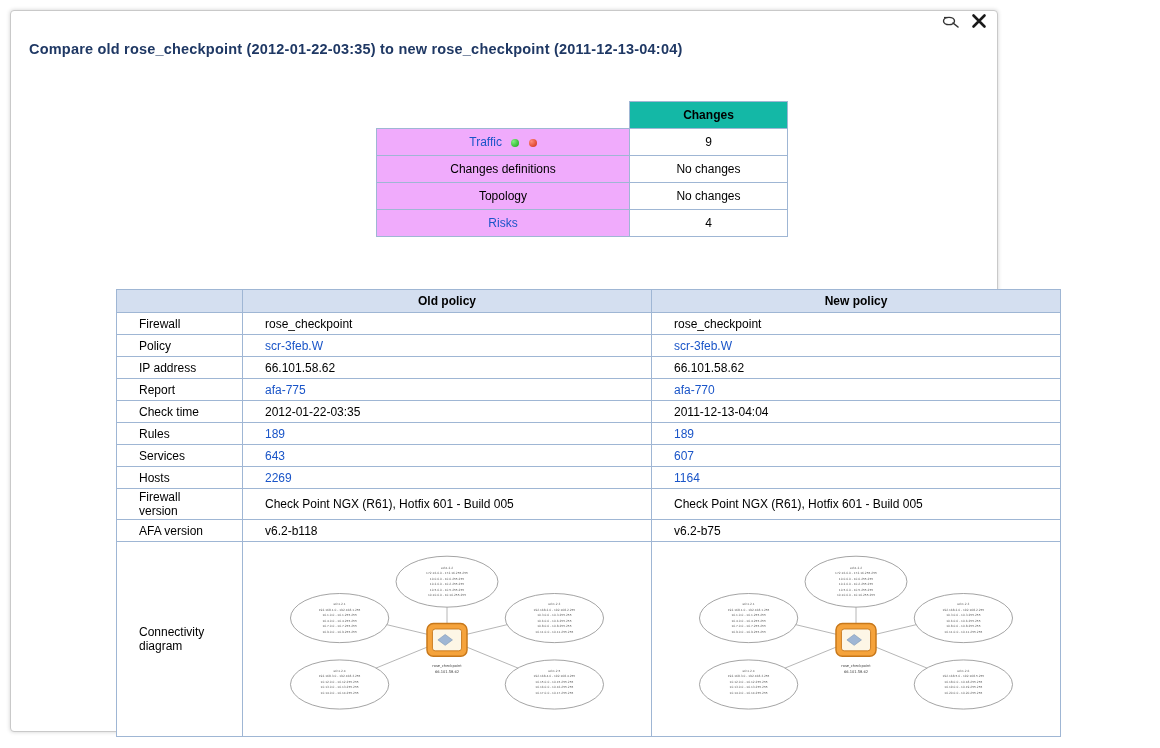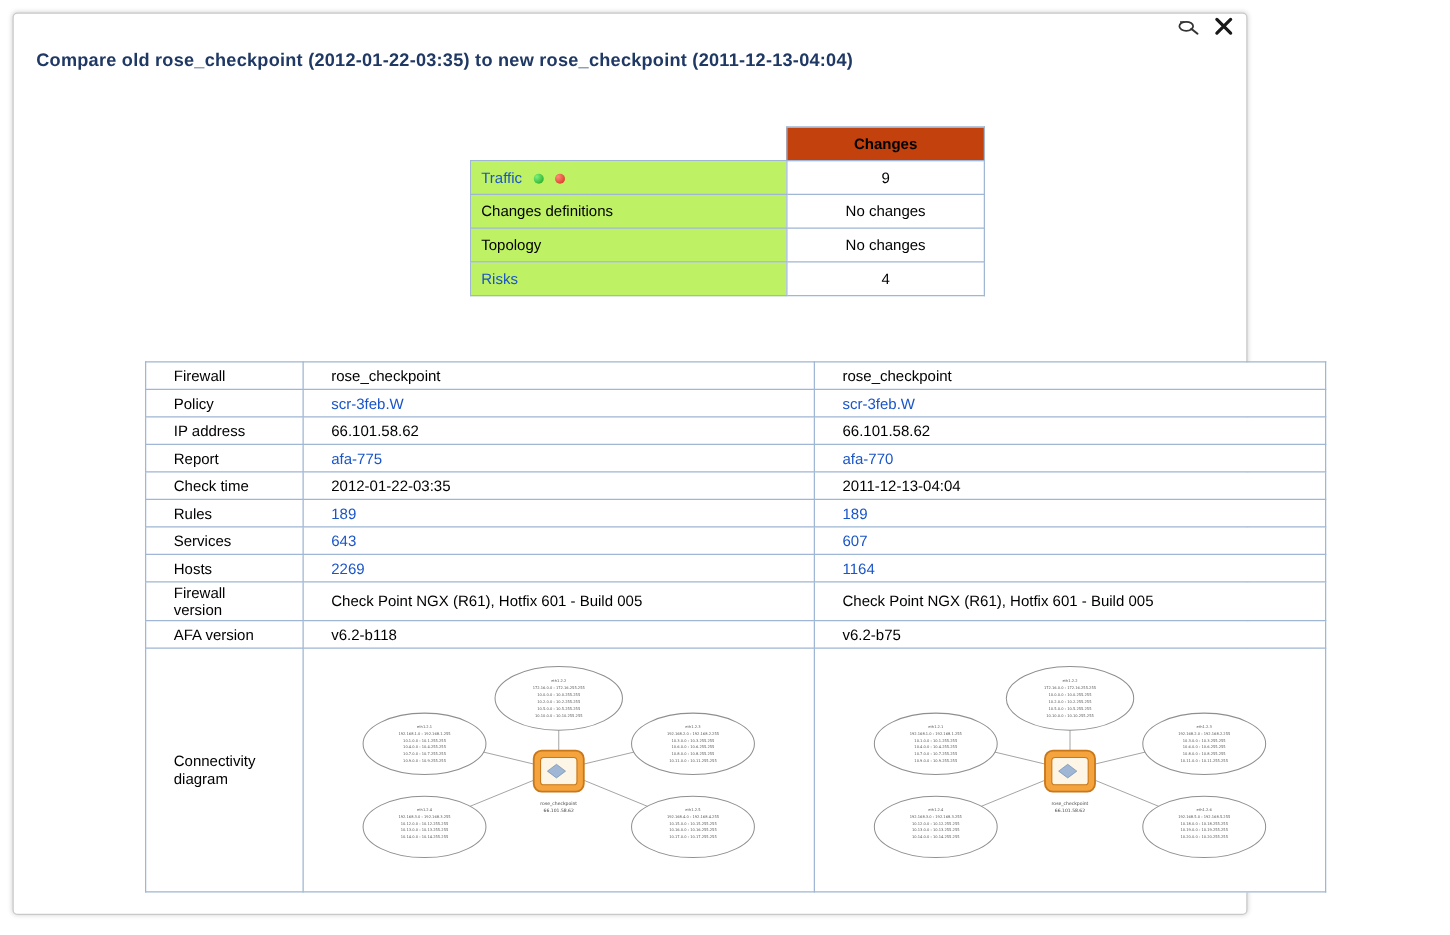--- a/index.html
+++ b/index.html
@@ -75,28 +75,29 @@
     border: 1px solid #9fb6d4;
     height: 22px;
     padding: 2px 8px;
     vertical-align: middle;
   }
   .summary-table .hdr-blank {
     border: none;
     background: transparent;
   }
   .summary-table th.changes-hdr {
-    background: #c2410c;
+    background: #14b8a6;
     font-weight: bold;
     text-align: center;
     width: 152px;
   }
   .summary-table td.label-cell {
     width: 258px;
-    background: #bef264;
+    background: #f0abfc;
+    text-align: center;
   }
   .summary-table td.value-cell {
     text-align: center;
     background: #ffffff;
   }
   .link {
     color: #1a55c8;
     text-decoration: none;
     cursor: pointer;
   }
@@ -215,20 +216,25 @@
   </tbody>
     </table>
 
   <table class="compare-table">
     <colgroup>
       <col class="col-label">
       <col class="col-old">
       <col class="col-new">
     </colgroup>
     <tbody>
+        <tr>
+      <th></th>
+      <th>Old policy</th>
+      <th>New policy</th>
+    </tr>
 
     <tr>
       <td>Firewall</td>
       <td>rose_checkpoint</td>
       <td>rose_checkpoint</td>
     </tr>
     <tr>
       <td>Policy</td>
       <td><a class="link">scr-3feb.W</a></td>
       <td><a class="link">scr-3feb.W</a></td>

